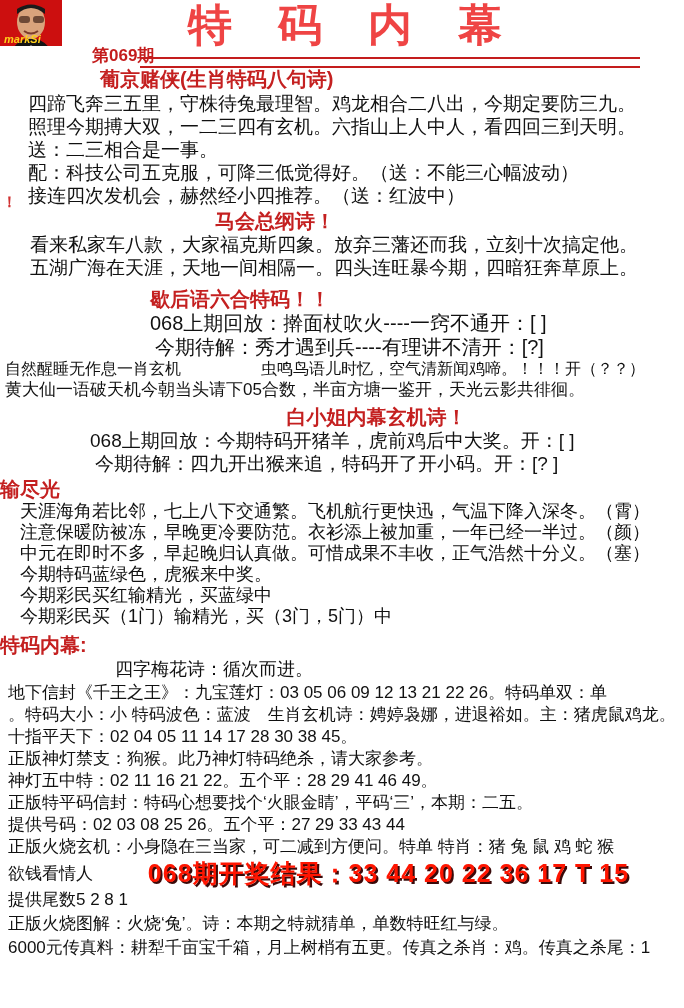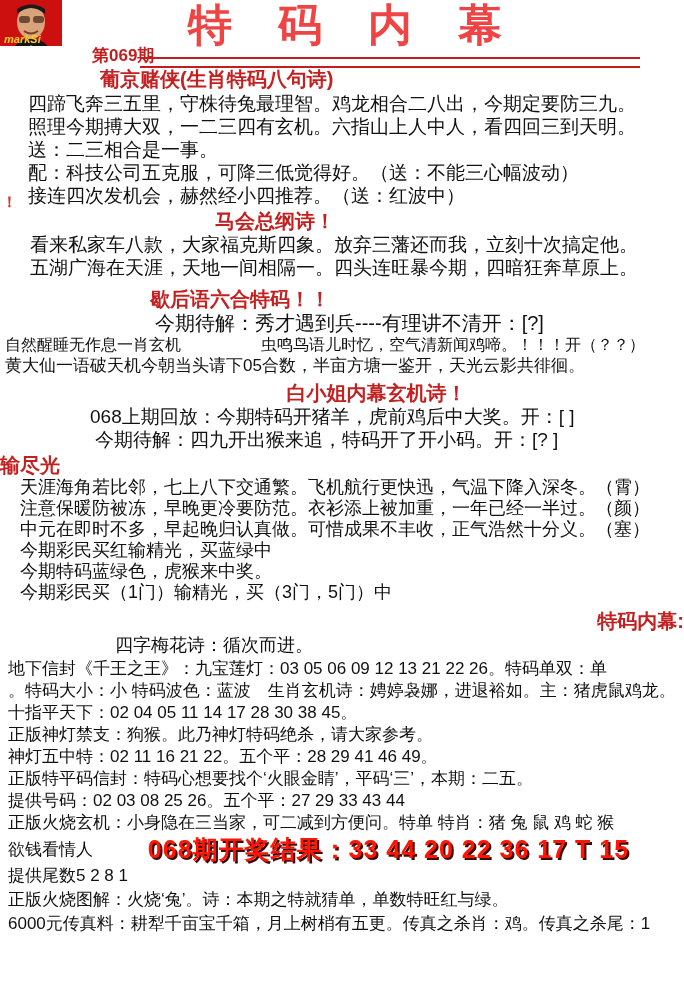--- a/index.html
+++ b/index.html
@@ -51,21 +51,21 @@
   .xiehou-h{margin-left:150px;margin-top:8px;}
   .c-line{font-size:20px;line-height:24px;margin-left:150px;white-space:nowrap;}
   .c-line2{margin-left:155px;}
   .small-line{font-size:16px;line-height:20px;margin-left:5px;white-space:nowrap;}
   .huang-line{font-size:17px;line-height:22px;margin-left:5px;white-space:nowrap;}
   .baixj-h{margin-left:69px;margin-top:4px;text-align:center;}
   .baixj-line{margin-left:90px;}
   .baixj-line2{margin-left:95px;}
   .shjg-h{margin-left:0;margin-top:2px;}
   .shjg-line{font-size:18px;line-height:21px;margin-left:20px;white-space:nowrap;}
-  .tmnm-h{margin-left:0;margin-top:6px;text-align:right;}
+  .tmnm-h{margin-left:0;margin-top:6px;}
   .tmnm-ind{font-size:18px;line-height:25px;margin-left:115px;white-space:nowrap;}
   .tmnm-line{font-size:17px;line-height:22px;margin-left:8px;white-space:nowrap;}
   .banner-row{display:flex;align-items:center;height:30px;}
   .banner-label{font-size:17px;margin-left:8px;white-space:nowrap;}
   .banner{
     flex:1;text-align:center;
     font-size:25px;font-weight:bold;color:#ff1500;
     text-shadow:2px 2px 0 #3a0a0a;
     letter-spacing:1px;white-space:nowrap;
   }
@@ -109,38 +109,39 @@
 </div>
 
 <div>
   <div class="h-red mahui-h">马会总纲诗！</div>
   <div class="line poem">看来私家车八款，大家福克斯四象。放弃三藩还而我，立刻十次搞定他。</div>
   <div class="line poem">五湖广海在天涯，天地一间相隔一。四头连旺暴今期，四暗狂奔草原上。</div>
 </div>
 
 <div>
   <div class="h-red xiehou-h">歇后语六合特码！！</div>
+  <div class="c-line">068上期回放：擀面杖吹火----一窍不通开：[ ]</div>
   <div class="c-line c-line2">今期待解：秀才遇到兵----有理讲不清开：[?]</div>
   <div class="small-line">自然醒睡无作息一肖玄机　　　　　虫鸣鸟语儿时忆，空气清新闻鸡啼。！！！开（？？）</div>
   <div class="huang-line">黄大仙一语破天机今朝当头请下05合数，半亩方塘一鉴开，天光云影共徘徊。</div>
 </div>
 
 <div>
   <div class="h-red baixj-h">白小姐内幕玄机诗！</div>
   <div class="line baixj-line">068上期回放：今期特码开猪羊，虎前鸡后中大奖。开：[ ]</div>
   <div class="line baixj-line baixj-line2">今期待解：四九开出猴来追，特码开了开小码。开：[? ]</div>
 </div>
 
 <div>
   <div class="h-red shjg-h">输尽光</div>
   <div class="shjg-line">天涯海角若比邻，七上八下交通繁。飞机航行更快迅，气温下降入深冬。（霄）</div>
   <div class="shjg-line">注意保暖防被冻，早晚更冷要防范。衣衫添上被加重，一年已经一半过。（颜）</div>
   <div class="shjg-line">中元在即时不多，早起晚归认真做。可惜成果不丰收，正气浩然十分义。（塞）</div>
+  <div class="shjg-line">今期特码蓝绿色，虎猴来中奖。</div>
   <div class="shjg-line">今期彩民买红输精光，买蓝绿中</div>
-  <div class="shjg-line">今期特码蓝绿色，虎猴来中奖。</div>
   <div class="shjg-line">今期彩民买（1门）输精光，买（3门，5门）中</div>
 </div>
 
 <div>
   <div class="h-red tmnm-h">特码内幕:</div>
   <div class="tmnm-ind">四字梅花诗：循次而进。</div>
 
   <div class="tmnm-line">地下信封《千王之王》：九宝莲灯：03 05 06 09 12 13 21 22 26。特码单双：单</div>
   <div class="tmnm-line">。特码大小：小  特码波色：蓝波　生肖玄机诗：娉婷袅娜，进退裕如。主：猪虎鼠鸡龙。</div>
   <div class="tmnm-line">十指平天下：02 04 05 11 14 17 28 30 38 45。</div>

